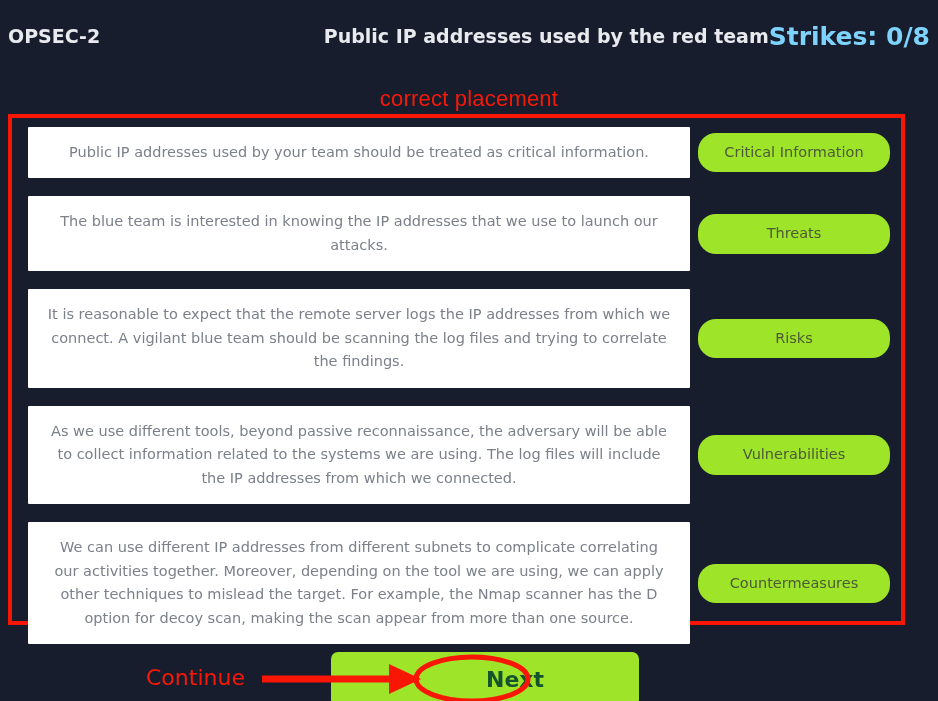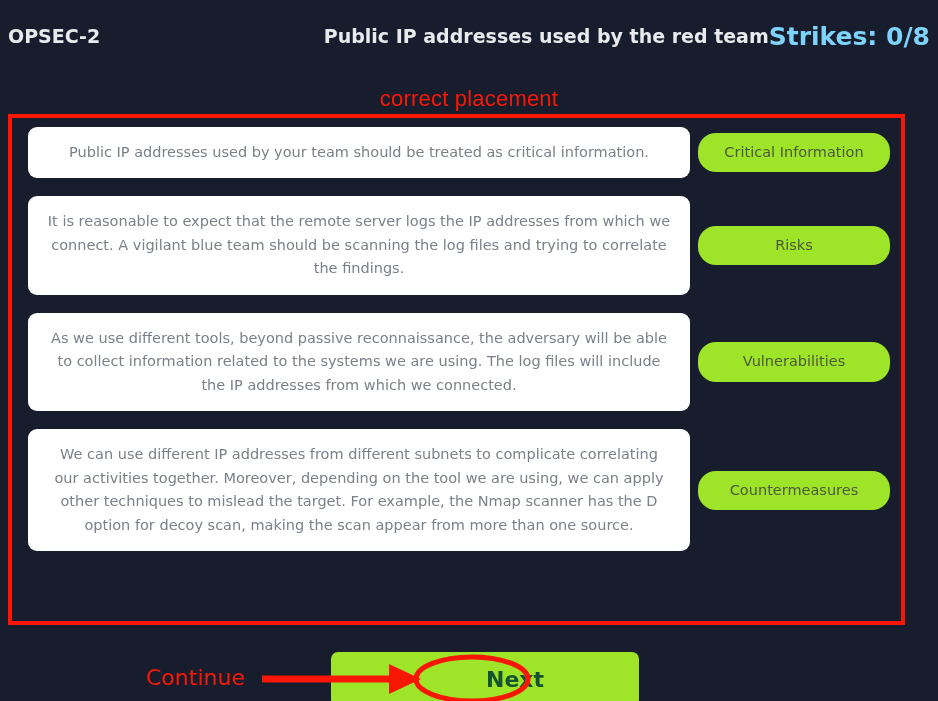--- a/index.html
+++ b/index.html
@@ -87,21 +87,21 @@
     position: relative;
     display: flex;
     align-items: center;
     margin-bottom: 18px;
   }
   .qrow:last-child { margin-bottom: 0; }
 
   .stmt {
     width: 662px;
     background: #ffffff;
-    border-radius: 9px;
+    border-radius: 1px;
     color: #7b808a;
     font-size: 14.5px;
     line-height: 1.62;
     text-align: center;
     padding: 14px 18px;
     display: flex;
     align-items: center;
     justify-content: center;
   }
 
@@ -187,20 +187,26 @@
 
   <div class="quiz">
 
     <div class="qrow h1">
       <div class="stmt">Public IP addresses used by your team should be treated as critical information.</div>
       <div class="cat-wrap">
         <div class="cat">Critical Information</div>
       </div>
     </div>
 
+    <div class="qrow h2">
+      <div class="stmt">The blue team is interested in knowing the IP addresses that we use to launch our attacks.</div>
+      <div class="cat-wrap">
+        <div class="cat">Threats</div>
+      </div>
+    </div>
 
     <div class="qrow h4">
       <div class="stmt">It is reasonable to expect that the remote server logs the IP addresses from which we connect. A vigilant blue team should be scanning the log files and trying to correlate the findings.</div>
       <div class="cat-wrap">
         <div class="cat">Risks</div>
       </div>
     </div>
 
     <div class="qrow h3">
       <div class="stmt">As we use different tools, beyond passive reconnaissance, the adversary will be able to collect information related to the systems we are using. The log files will include the IP addresses from which we connected.</div>

